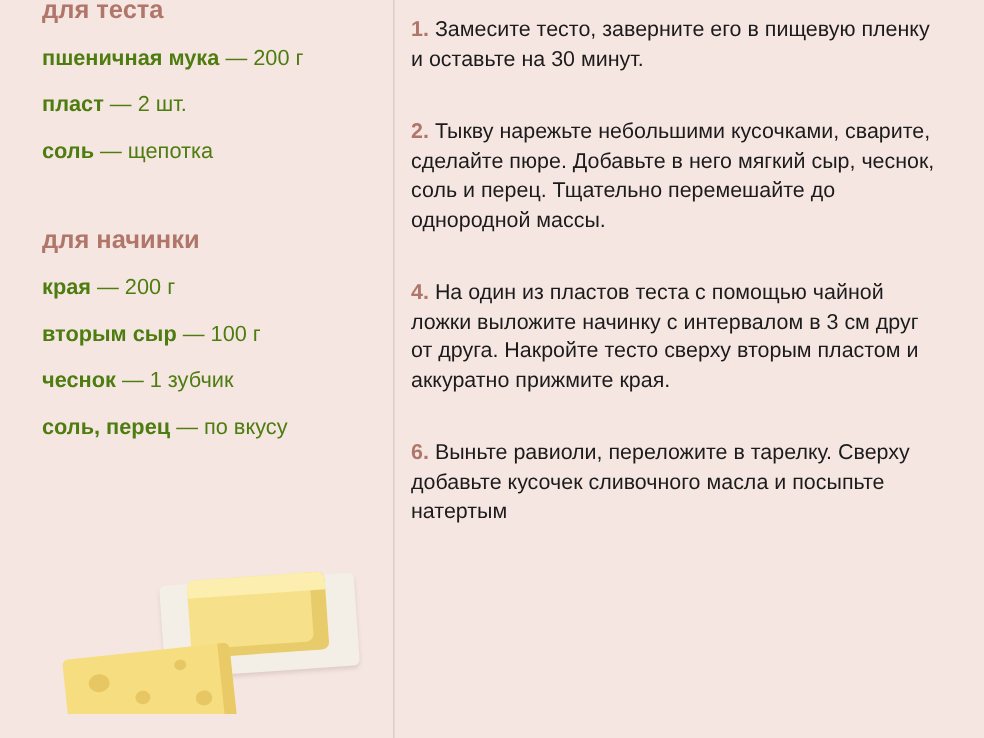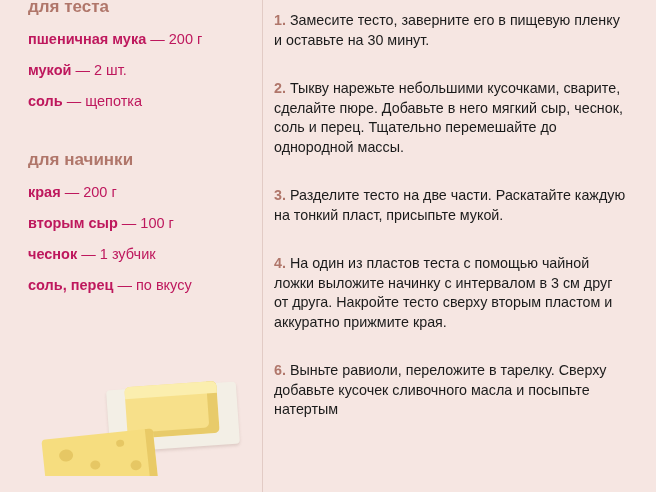--- a/index.html
+++ b/index.html
@@ -38,21 +38,21 @@
     padding: 0;
     line-height: 22px;
   }
   .ing-list {
     list-style: none;
     margin: 0;
     padding: 0;
   }
   .ing-item {
     font-size: 14.5px;
-    color: #be185d;
+    color: #4d7c0f;
     line-height: 19px;
     margin-top: 12px;
   }
   .ing-name {
     font-weight: bold;
   }
   .ing-amount {
     font-weight: normal;
   }
   .title-ingredients {
@@ -164,21 +164,21 @@
   <div class="col-left">
 
     <h2 class="section-title title-ingredients">для теста</h2>
 
     <ul class="ing-list">
       <li class="ing-item">
         <span class="ing-name">пшеничная мука</span>
         <span class="ing-amount">— 200 г</span>
       </li>
       <li class="ing-item">
-        <span class="ing-name">мукой</span>
+        <span class="ing-name">пласт</span>
         <span class="ing-amount">— 2 шт.</span>
       </li>
       <li class="ing-item">
         <span class="ing-name">соль</span>
         <span class="ing-amount">— щепотка</span>
       </li>
     </ul>
 
     <h2 class="section-title title-filling">для начинки</h2>
 
@@ -219,24 +219,20 @@
     <ol class="steps">
       <li class="step">
         <span class="step-num">1.</span>
         <span class="step-text">Замесите тесто, заверните его в пищевую пленку и оставьте на 30 минут.</span>
       </li>
       <li class="step">
         <span class="step-num">2.</span>
         <span class="step-text">Тыкву нарежьте небольшими кусочками, сварите, сделайте пюре. Добавьте в него мягкий сыр, чеснок, соль и перец. Тщательно перемешайте до однородной массы.</span>
       </li>
       <li class="step">
-        <span class="step-num">3.</span>
-        <span class="step-text">Разделите тесто на две части. Раскатайте каждую на тонкий пласт, присыпьте мукой.</span>
-      </li>
-      <li class="step">
         <span class="step-num">4.</span>
         <span class="step-text">На один из пластов теста с помощью чайной ложки выложите начинку с интервалом в 3 см друг от друга. Накройте тесто сверху вторым пластом и аккуратно прижмите края.</span>
       </li>
       <li class="step">
         <span class="step-num">6.</span>
         <span class="step-text">Выньте равиоли, переложите в тарелку. Сверху добавьте кусочек сливочного масла и посыпьте натертым</span>
       </li>
     </ol>
   </div>
 

